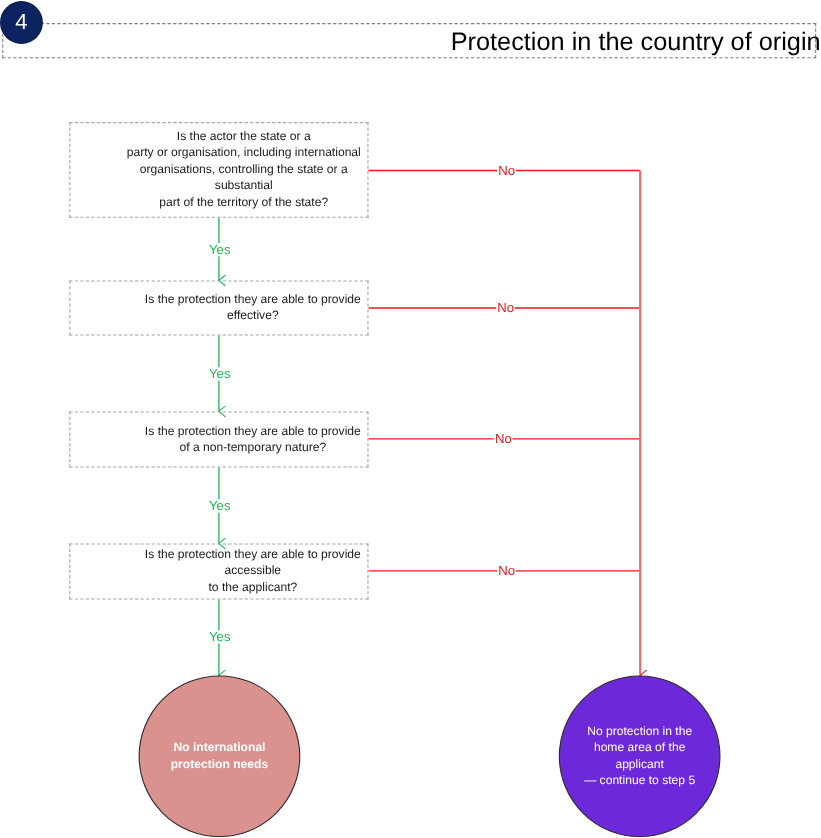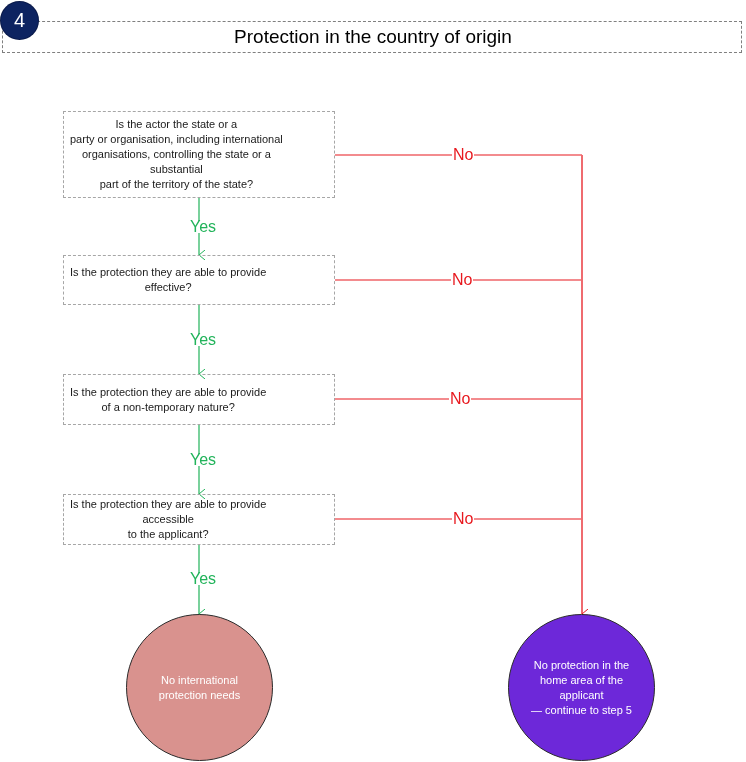--- a/index.html
+++ b/index.html
@@ -1,41 +1,41 @@
 <!DOCTYPE html>
 <html><head>
 <meta charset="utf-8">
 <style>
   html, body { margin: 0; padding: 0; background: #ffffff; }
   body { width: 746px; height: 762px; position: relative; overflow: hidden;
          font-family: "Liberation Sans", "DejaVu Sans", sans-serif; }
   .header-box { position: absolute; left: 2px; top: 21px; width: 740px; height: 32px;
                 border: 1.5px dashed #7f7f7f; box-sizing: border-box; }
-  .header-title { position: absolute; left: 0; right: 0; top: 24px; text-align: center;
-                  font-size: 19px; color: #000; line-height: 26px; }
+  .header-title { position: absolute; left: 0; right: 0; top: 24px; text-align: right;
+                  font-size: 23px; color: #000; line-height: 26px; }
   .badge { position: absolute; left: 1px; top: 2px; width: 37px; height: 37px; border-radius: 50%;
            background: #0d2360; color: #ffffff; font-size: 20px; text-align: center; line-height: 36px;
            box-shadow: 0 0 0 1px #0a1a4a; }
   .qbox { position: absolute; left: 63px; width: 272px; box-sizing: border-box;
-          border: 1px dashed #a6a6a6; display: flex; align-items: center; justify-content: flex-start;
+          border: 1px dashed #a6a6a6; display: flex; align-items: center; justify-content: flex-end;
           text-align: center; font-size: 11px; line-height: 15px; color: #1a1a1a; padding: 2px 6px; }
   .qbox span { white-space: pre-line; }
   #q1 { top: 111px; height: 87px; }
   #q2 { top: 255px; height: 50px; }
   #q3 { top: 374px; height: 51px; }
   #q4 { top: 494px; height: 51px; }
   svg.conn { position: absolute; left: 0; top: 0; }
-  .lbl { position: absolute; font-size: 16px; background: #ffffff; line-height: 12px; padding: 0 1px; }
+  .lbl { position: absolute; font-size: 12px; background: #ffffff; line-height: 12px; padding: 0 1px; }
   .yes { color: #21b35a; }
   .no  { color: #e8191f; }
   .outcome { position: absolute; width: 147px; height: 147px; border-radius: 50%; box-sizing: border-box;
              border: 1px solid #2b2b2b; display: flex; align-items: center; justify-content: center;
              text-align: center; color: #ffffff; font-size: 11px; line-height: 15px; padding: 0 14px; }
   .outcome span { white-space: pre-line; }
-  #out-yes { left: 126px; top: 614px; }
+  #out-yes { left: 126px; top: 614px; font-weight: bold; }
   #out-no  { left: 508px; top: 614px; }
 </style>
 </head>
 <body>
 
 <div class="header-box"></div>
 <div class="header-title">Protection in the country of origin</div>
 <div class="badge" style="background: rgb(13, 35, 96);">4</div>
 
 <svg class="conn" width="746" height="762">

